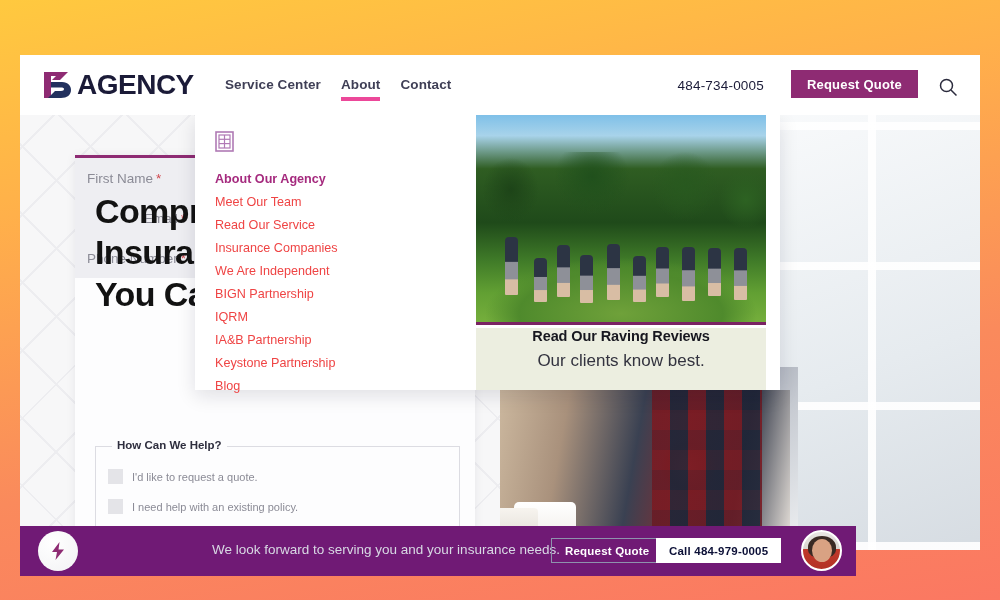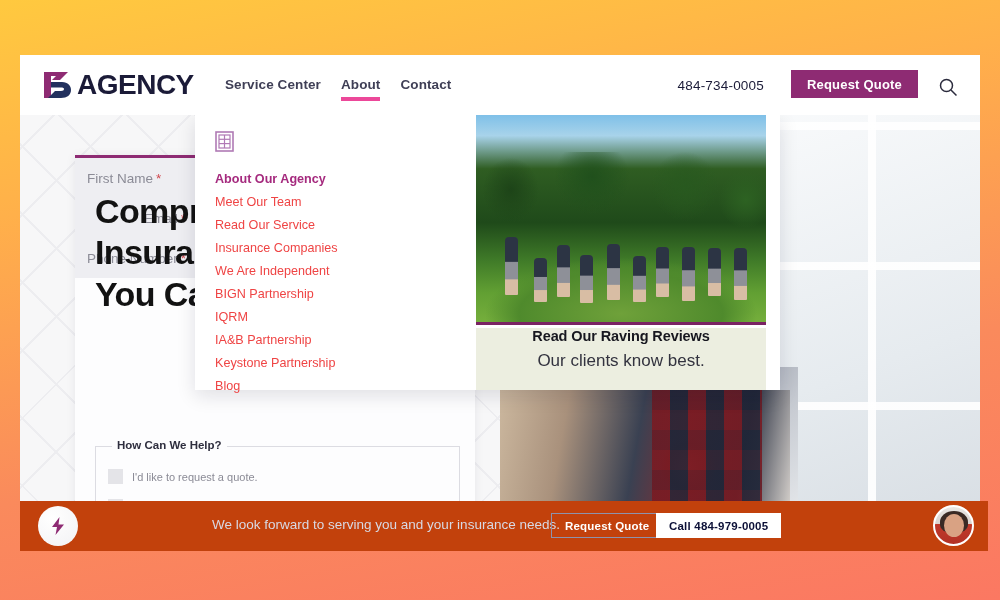--- a/index.html
+++ b/index.html
@@ -183,22 +183,22 @@
   }
   .promo-caption {
     position:absolute; left:0; top:213px; width:290px; height:62px;
     background:#eceee0; text-align:center; padding-top:0;
   }
   .promo-title { font-size:14.5px; font-weight:bold; color:#17171f; letter-spacing:-0.1px; }
   .promo-sub { font-size:17px; color:#33333f; margin-top:7px; }
 
   
   #bottom-bar {
-    position:absolute; left:20px; top:501px; width:968px; height:50px;
-    background:#c2410c; z-index:60; display:flex; align-items:center;
+    position:absolute; left:20px; top:526px; width:836px; height:50px;
+    background:#701a75; z-index:60; display:flex; align-items:center;
   }
   .bolt-badge {
     position:absolute; left:18px; top:5px; width:40px; height:40px; border-radius:50%;
     background:radial-gradient(circle at 35% 30%,#ffffff 0%,#f2f2f4 100%);
     display:flex; align-items:center; justify-content:center; cursor:pointer;
   }
   .bar-message {
     position:absolute; left:192px; top:16px; font-size:13.5px; color:#d8d9e4;
   }
   .bar-btn {

